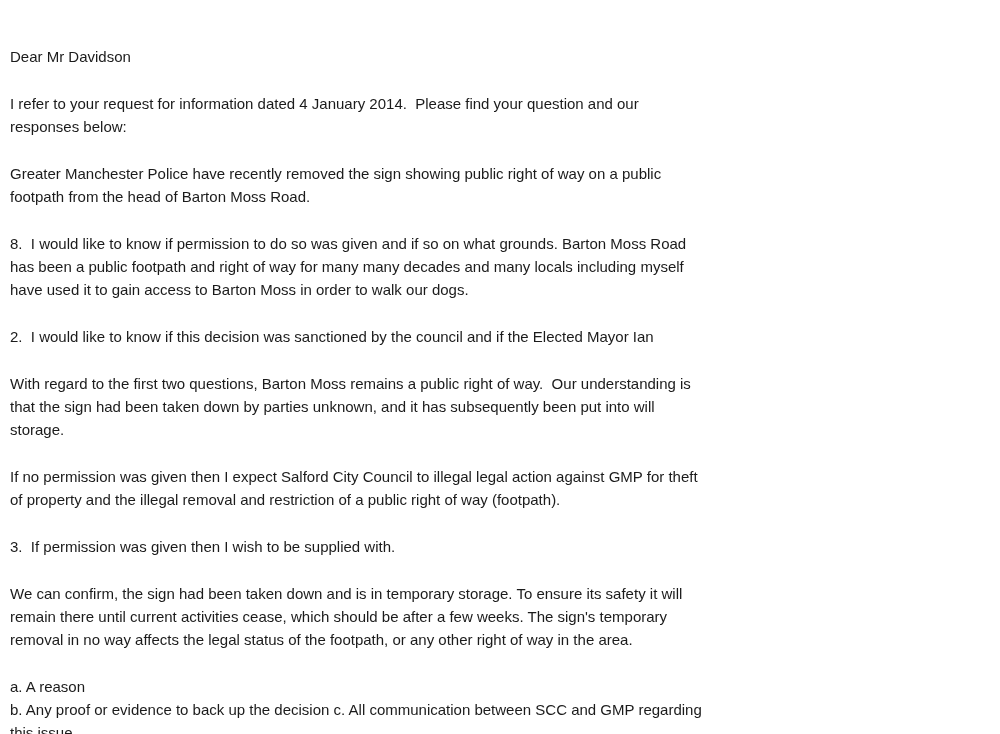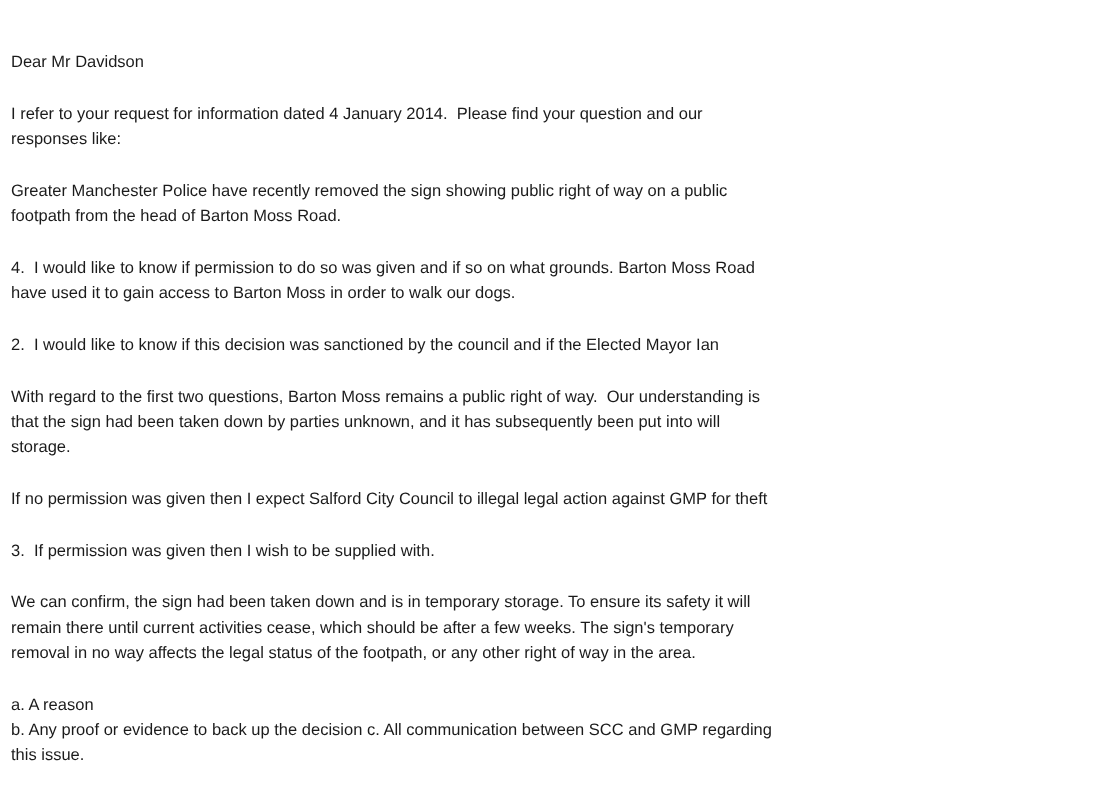--- a/index.html
+++ b/index.html
@@ -41,40 +41,42 @@
 </head>
 <body>
 
 <main class="page" style="background: rgb(255, 255, 255);">
   <div class="letter-body" id="letter-body" style="color: rgb(27, 27, 27);">
       <p class="para">
         <span class="line">Dear Mr Davidson</span>
       </p>
       <p class="para">
         <span class="line">I refer to your request for information dated 4 January 2014.  Please find your question and our</span>
-        <span class="line">responses like:</span>
+        <span class="line">responses below:</span>
       </p>
       <p class="para italic">
         <span class="line">Greater Manchester Police have recently removed the sign showing public right of way on a public</span>
         <span class="line">footpath from the head of Barton Moss Road.</span>
       </p>
       <p class="para italic">
-        <span class="line">4.  I would like to know if permission to do so was given and if so on what grounds. Barton Moss Road</span>
+        <span class="line">8.  I would like to know if permission to do so was given and if so on what grounds. Barton Moss Road</span>
+        <span class="line">has been a public footpath and right of way for many many decades and many locals including myself</span>
         <span class="line">have used it to gain access to Barton Moss in order to walk our dogs.</span>
       </p>
       <p class="para italic">
         <span class="line">2.  I would like to know if this decision was sanctioned by the council and if the Elected Mayor Ian</span>
       </p>
       <p class="para">
         <span class="line">With regard to the first two questions, Barton Moss remains a public right of way.  Our understanding is</span>
         <span class="line">that the sign had been taken down by parties unknown, and it has subsequently been put into will</span>
         <span class="line">storage.</span>
       </p>
       <p class="para italic">
         <span class="line">If no permission was given then I expect Salford City Council to illegal legal action against GMP for theft</span>
+        <span class="line">of property and the illegal removal and restriction of a public right of way (footpath).</span>
       </p>
       <p class="para italic">
         <span class="line">3.  If permission was given then I wish to be supplied with.</span>
       </p>
       <p class="para">
         <span class="line">We can confirm, the sign had been taken down and is in temporary storage. To ensure its safety it will</span>
         <span class="line">remain there until current activities cease, which should be after a few weeks. The sign's temporary</span>
         <span class="line">removal in no way affects the legal status of the footpath, or any other right of way in the area.</span>
       </p>
       <p class="para italic">

